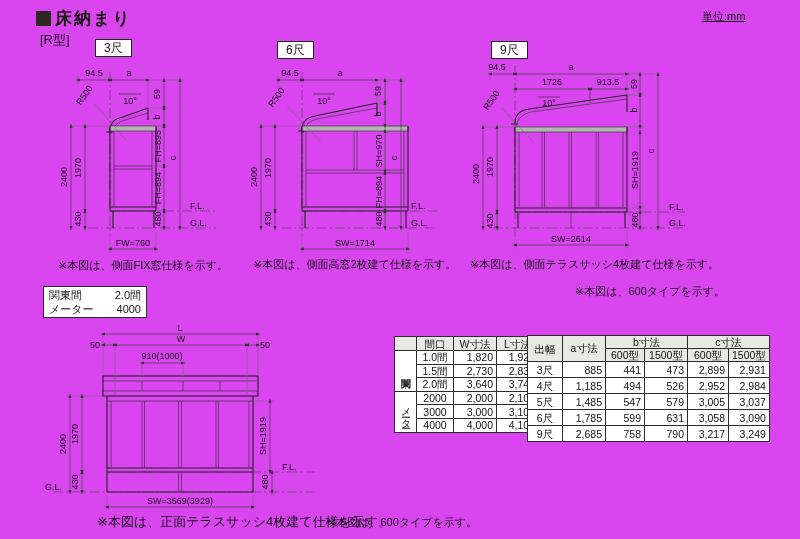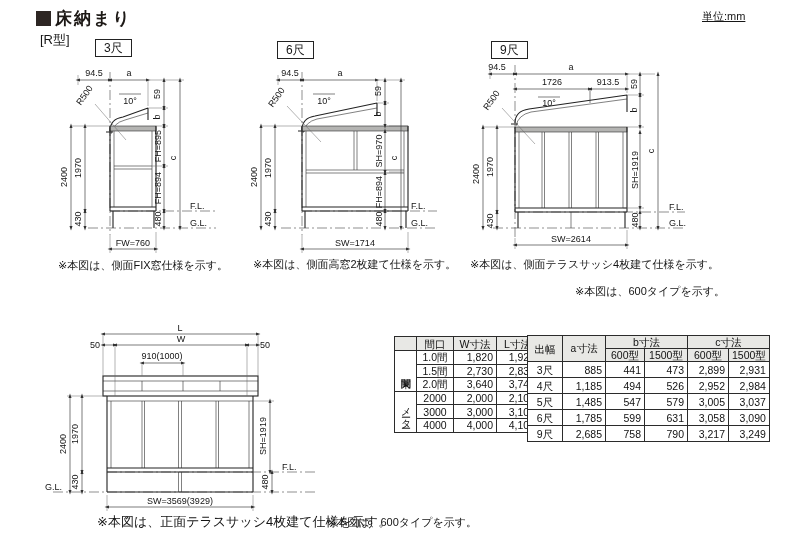--- a/index.html
+++ b/index.html
@@ -1,17 +1,17 @@
 <!DOCTYPE html>
 <html><head>
 <meta charset="utf-8">
 <style>
   html,body{margin:0;padding:0;}
   body{background:#e9e9e9;}
-  #page{position:relative;width:800px;height:539px;background:#ffffff;overflow:hidden;
+  #page{position:relative;width:800px;height:539px;background:#d946ef;overflow:hidden;
         font-family:"Liberation Sans","DejaVu Sans",sans-serif;color:#161616;}
   .abs{position:absolute;}
   
   #title{left:36px;top:7px;display:flex;align-items:center;gap:4px;}
   #title .sq{width:15px;height:15px;background:#2d2623;}
   #title .tx{font-size:17px;font-weight:bold;letter-spacing:2px;color:#1d1916;}
   #series{left:40px;top:31px;font-size:13px;}
   #unit{left:702px;top:9px;font-size:11px;text-decoration:underline;}
   .size-tag{border:1.6px solid #222;font-size:12px;line-height:16px;padding:0 8px;background:#fff;}
   
@@ -197,20 +197,30 @@
     <text x="206" y="157" font-size="10">F.L.</text>
     <text x="206" y="173" font-size="10">G.L.</text>
     <text x="108" y="189" text-anchor="middle">SW=2614</text>
   </svg>
 
   <div class="abs note" style="left:58px;top:258px;">※本図は、側面FIX窓仕様を示す。</div>
   <div class="abs note" style="left:253px;top:257px;">※本図は、側面高窓2枚建て仕様を示す。</div>
   <div class="abs note" style="left:470px;top:257px;">※本図は、側面テラスサッシ4枚建て仕様を示す。</div>
   <div class="abs note" style="left:575px;top:284px;">※本図は、600タイプを示す。</div>
 
+  <div class="abs" id="modbox">
+    <div class="row">
+      <span>関東間</span>
+      <span>2.0間</span>
+    </div>
+    <div class="row">
+      <span>メーター</span>
+      <span>4000</span>
+    </div>
+  </div>
 
   <svg class="abs" style="left:20px;top:323px;" width="330" height="195">
     <g>
       <rect x="83" y="53" width="155" height="20" class="s" fill="none"></rect>
       <path class="s2" d="M83,58 H238 M83,68 H238 M122,58 V68 M163,58 V68 M200,58 V68"></path>
       <path class="s" d="M87,73 V149 M233,73 V149 M87,145 H233 M87,149 H233"></path>
       <path class="s2" d="M91,78 V145 M229,78 V145 M87,78 H233 M122,78 V145 M124.5,78 V145 M158.5,78 V145 M161.5,78 V145 M196,78 V145 M198.5,78 V145"></path>
       <path class="s" d="M87,149 V169 M233,149 V169 M87,169 H233"></path>
       <path class="s2" d="M158.5,149 V169 M161.5,149 V169"></path>
       <path class="cl" d="M87,149 H298 M33,169 H298"></path>

